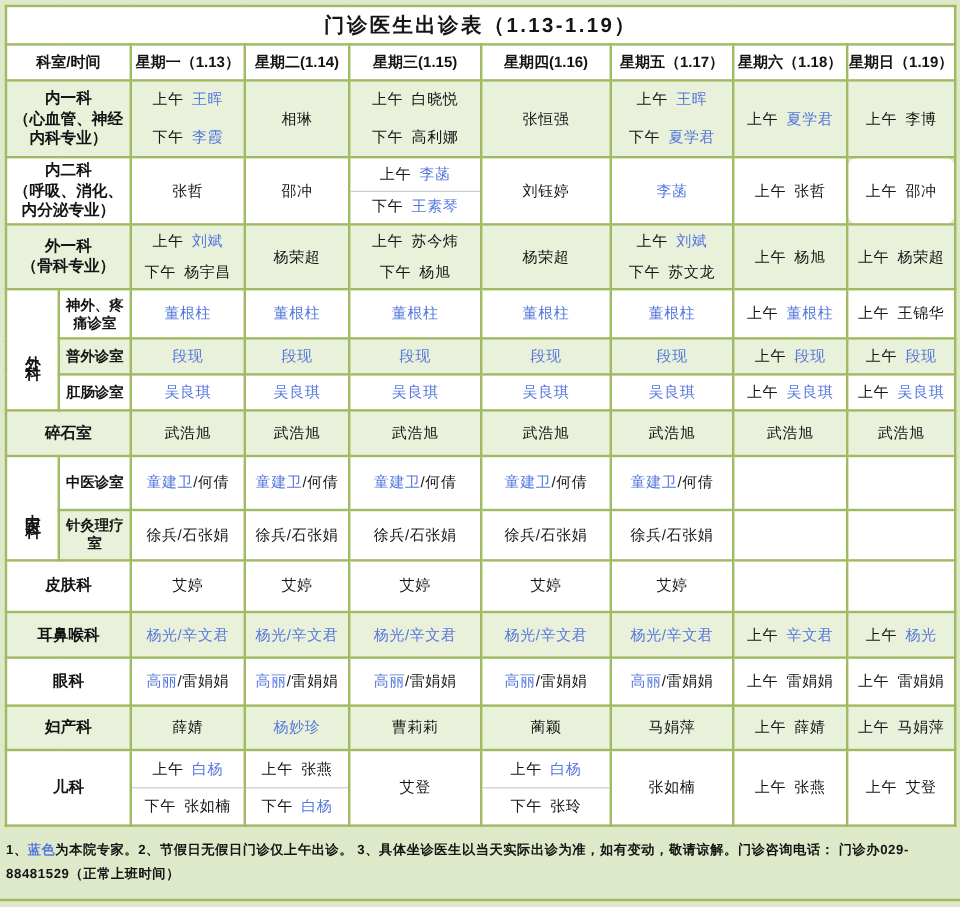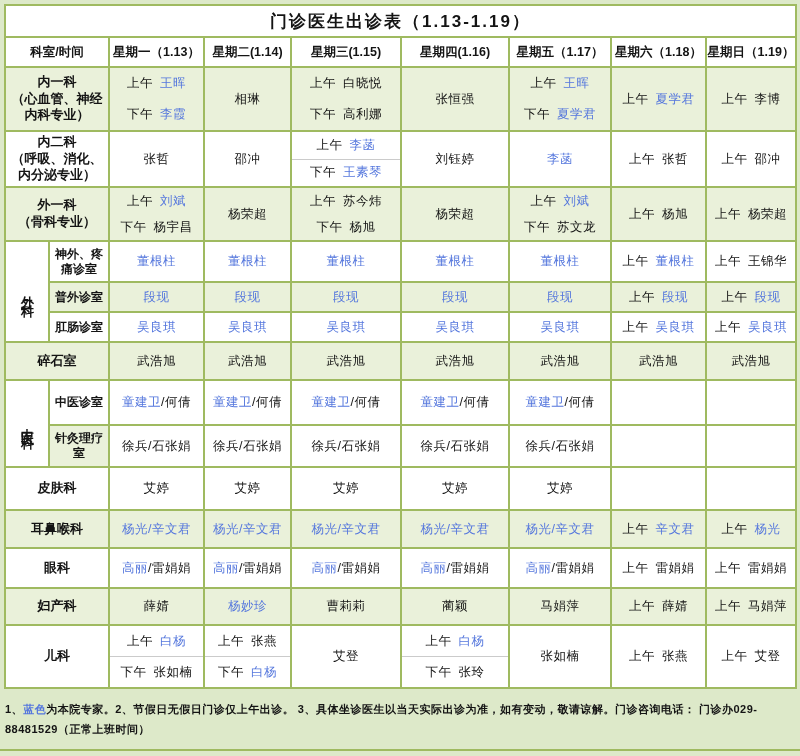--- a/index.html
+++ b/index.html
@@ -151,21 +151,21 @@
           <td class="cell" style="height: 56px;">
             <div class="cell-box">
               <div class="line"><span class="blue">李菡</span></div>
             </div>
           </td>
           <td class="cell" style="height: 56px;">
             <div class="cell-box">
               <div class="line"><span>上午 张哲</span></div>
             </div>
           </td>
-          <td class="cell" style="height: 56px;">
+          <td class="cell" style="height: 56px; border-radius: 10px;">
             <div class="cell-box">
               <div class="line"><span>上午 邵冲</span></div>
             </div>
           </td>
         </tr>
         <tr style="height: 54px;">
           <td class="dept-label g" colspan="2">外一科
 （骨科专业）</td>
           <td class="cell g" style="height: 54px;">
             <div class="cell-box">

